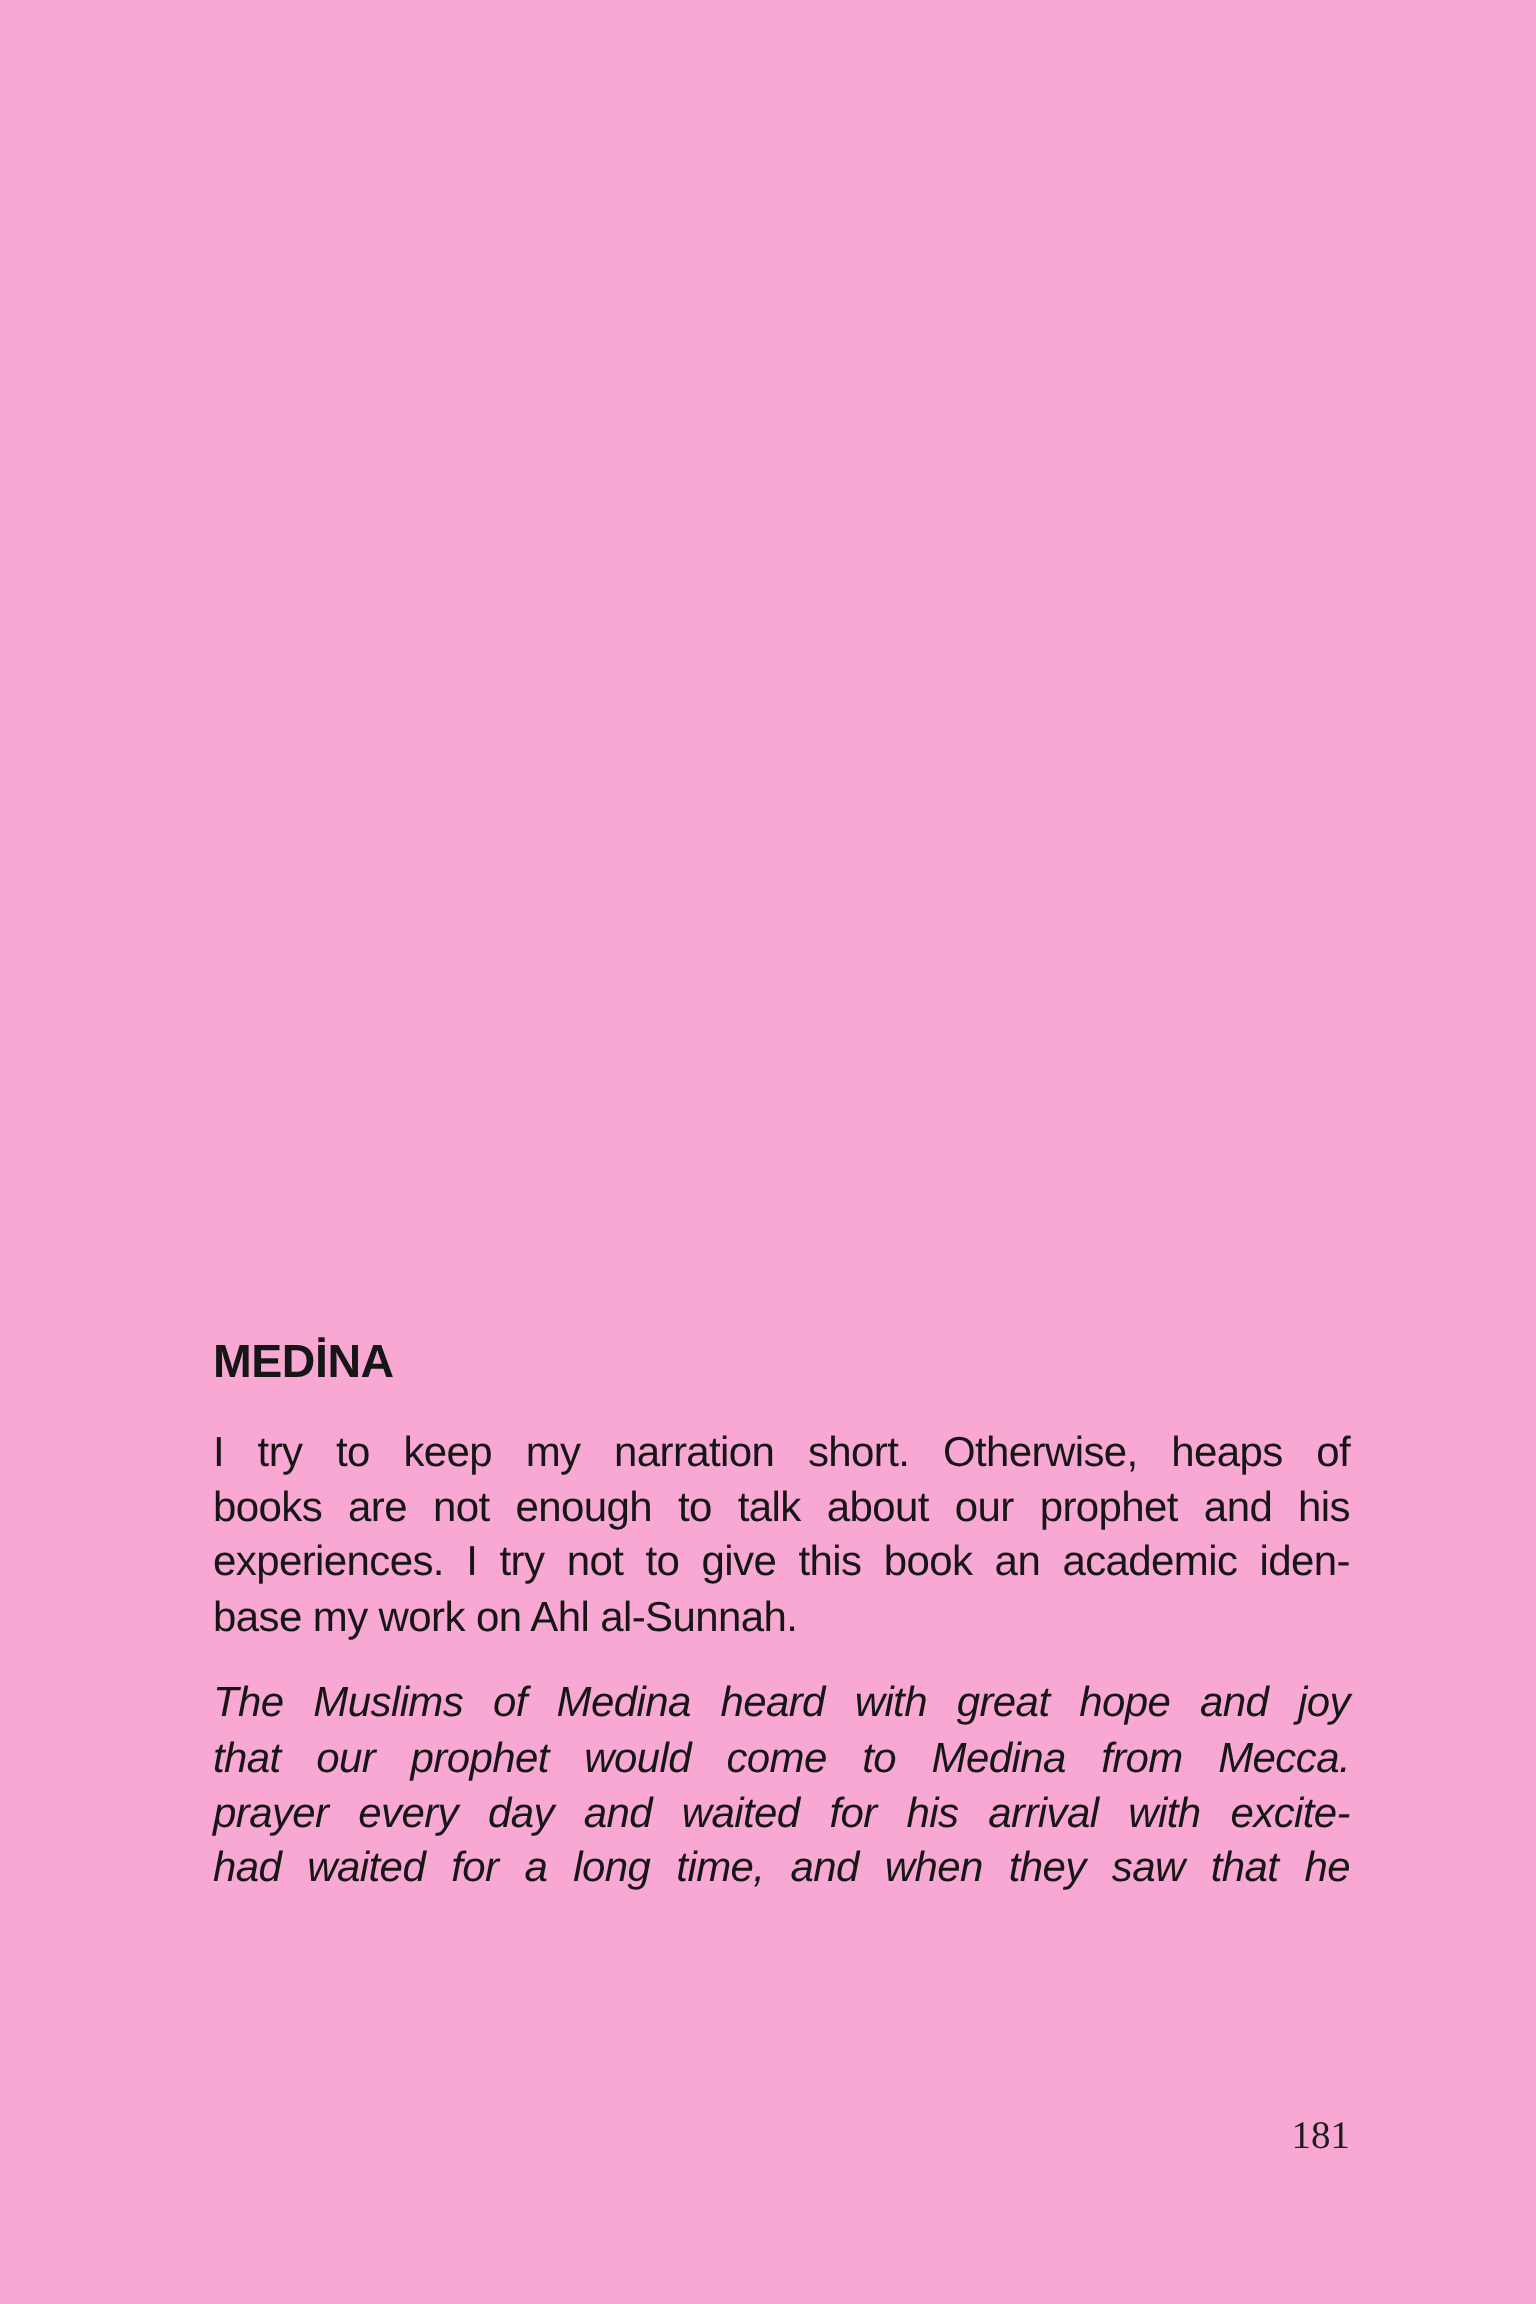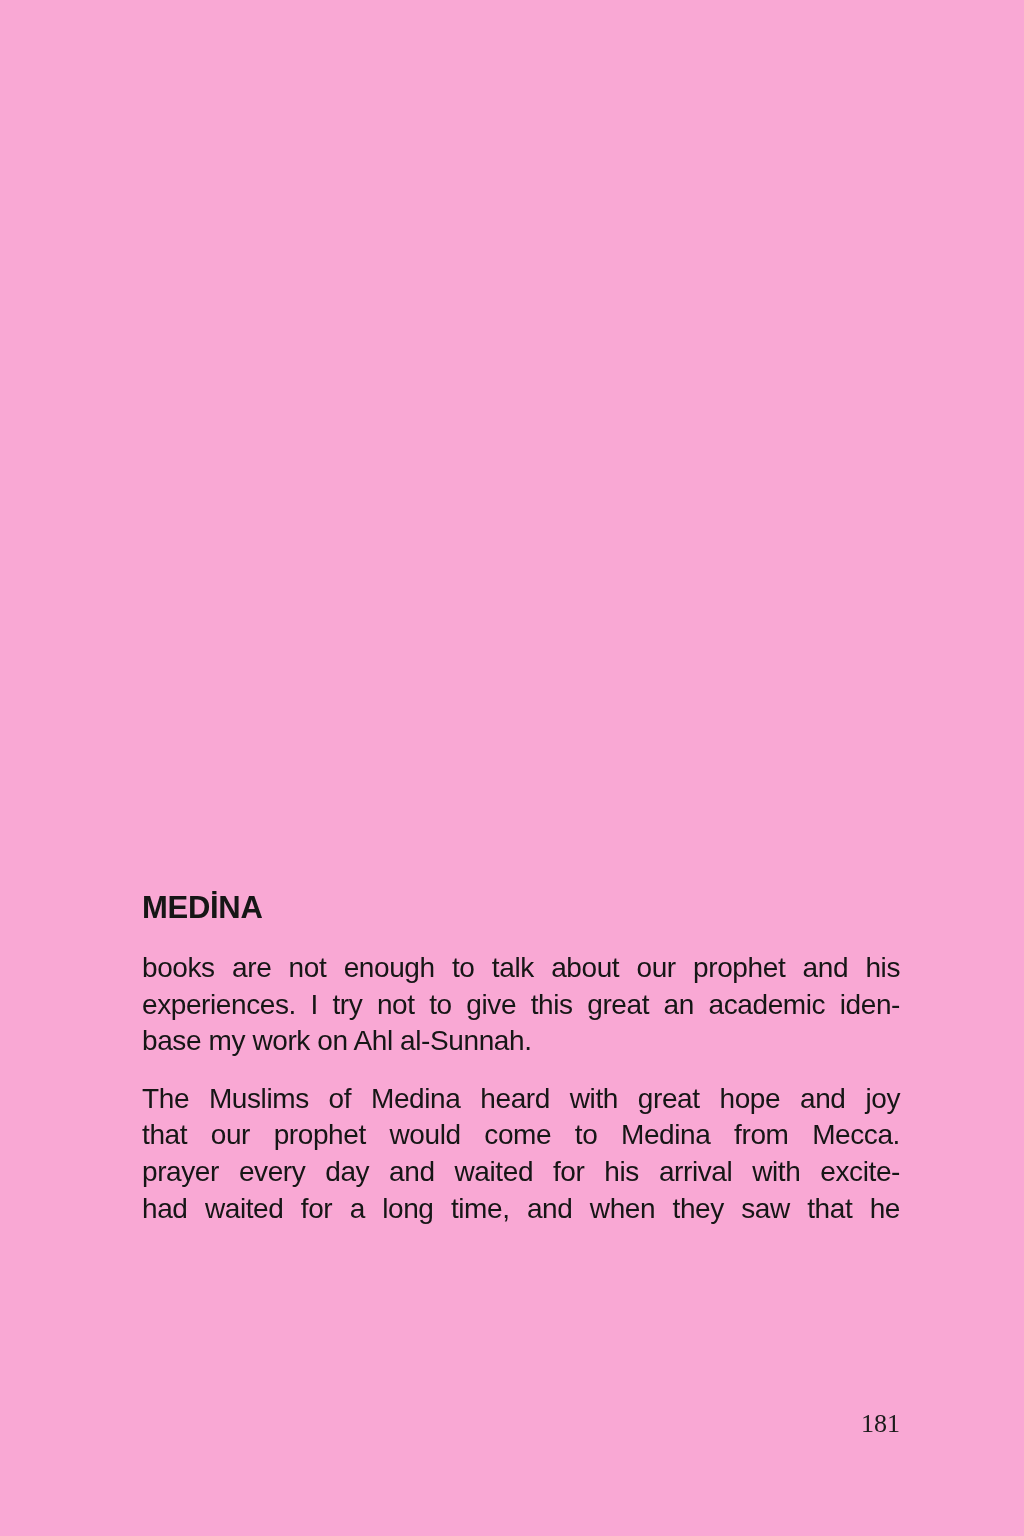--- a/index.html
+++ b/index.html
@@ -27,20 +27,21 @@
     font-weight: bold;
     line-height: 36px;
     color: #161616;
     letter-spacing: -0.3px;
   }
   .paragraph {
     margin: 0 0 21px 0;
   }
   .paragraph:last-child {
     margin-bottom: 0;
+    font-style: italic;
   }
   .text-line {
     font-size: 28px;
     line-height: 36.6px;
     color: #161616;
     letter-spacing: -0.4px;
     text-align: justify;
     text-align-last: justify;
     white-space: nowrap;
   }
@@ -60,22 +61,23 @@
   }
 </style>
 </head>
 <body>
 
 <div class="book-page">
   <div class="content">
     <h1 class="chapter-heading">MEDİNA</h1>
     <div id="paragraphs-container">
         <div class="paragraph">
+          <div class="text-line">I try to keep my narration short. Otherwise, heaps of</div>
           <div class="text-line">books are not enough to talk about our prophet and his</div>
-          <div class="text-line">experiences. I try not to give this great an academic iden-</div>
+          <div class="text-line">experiences. I try not to give this book an academic iden-</div>
           <div class="text-line no-stretch">base my work on Ahl al-Sunnah.</div>
         </div>
         <div class="paragraph">
           <div class="text-line">The Muslims of Medina heard with great hope and joy</div>
           <div class="text-line">that our prophet would come to Medina from Mecca.</div>
           <div class="text-line">prayer every day and waited for his arrival with excite-</div>
           <div class="text-line">had waited for a long time, and when they saw that he</div>
         </div>
       </div>
   </div>

